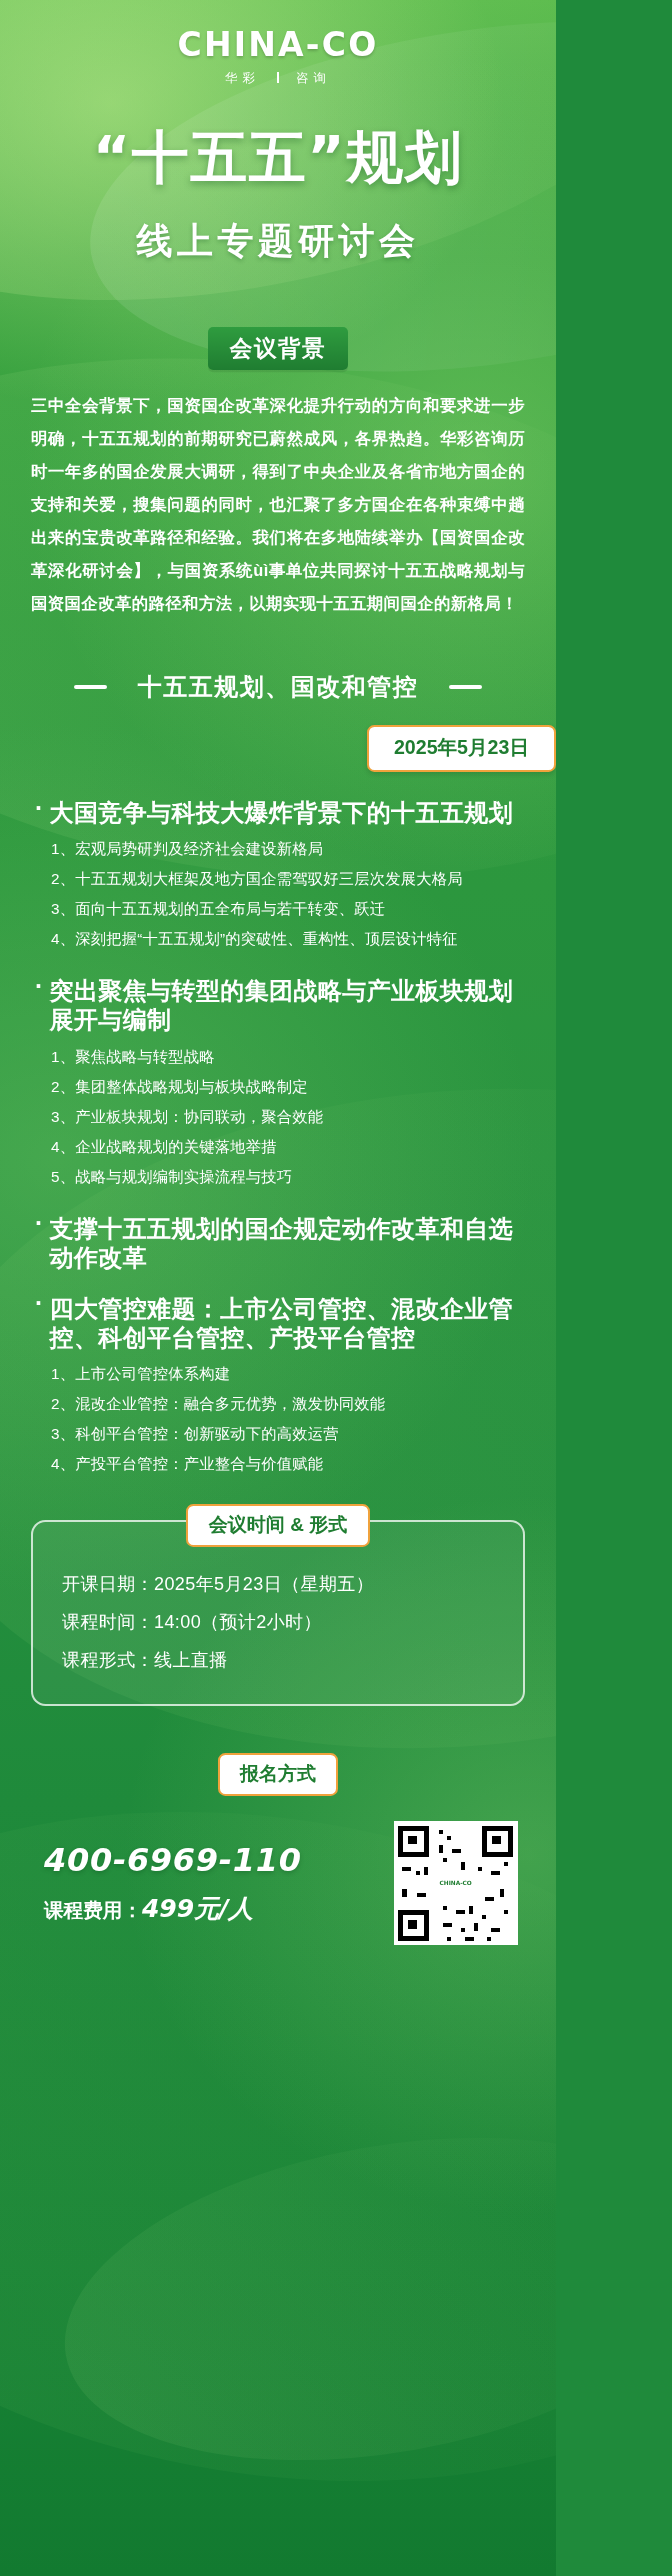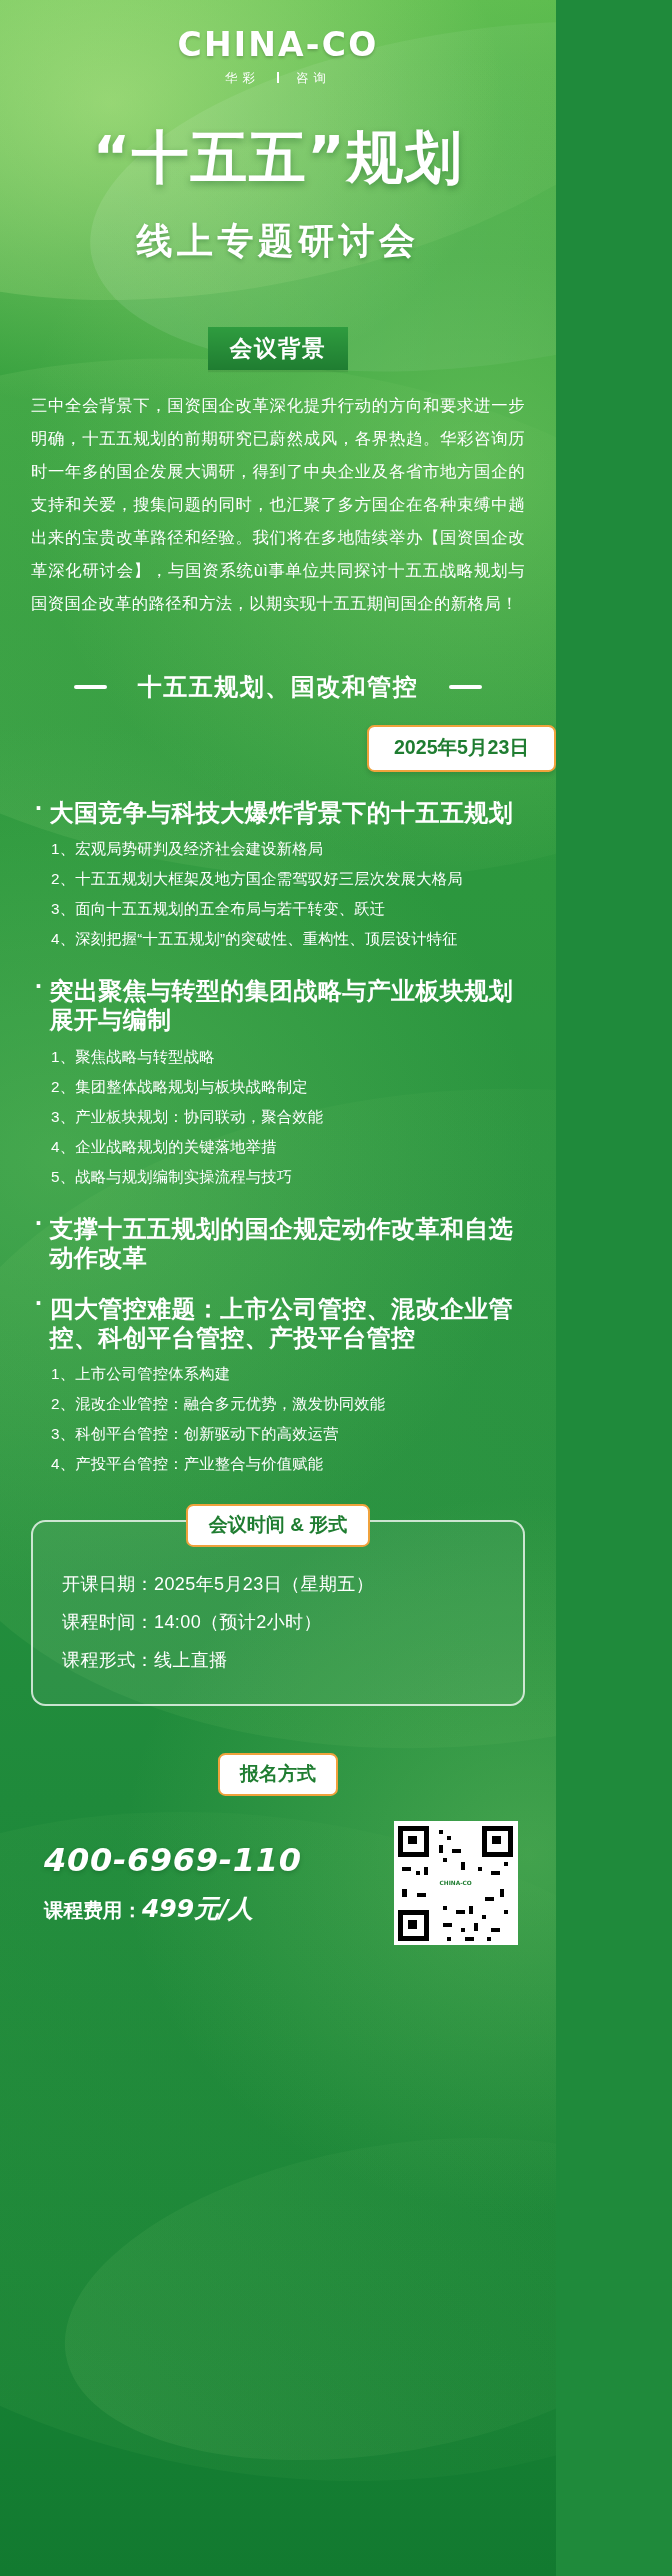--- a/index.html
+++ b/index.html
@@ -96,34 +96,35 @@
   .sec-title {
     text-align: center;
     margin-top: 54px;
   }
   .sec-title .pill {
     display: inline-block;
     font-size: 22.6px;
     font-weight: bold;
     color: #ffffff;
     padding: 5.1px 22px 6.5px;
-    border-radius: 0;
+    border-radius: 5px;
     background: linear-gradient(180deg, #2f9c3f, #1f7d31);
     box-shadow: 0 2.2px 0 rgba(0,0,0,.08);
     letter-spacing: 1.5px;
   }
 
   
   .bg-para {
     margin: 19px 31px 0;
     font-size: 16.4px;
     line-height: 33px;
     color: #ffffff;
     text-align: justify;
     letter-spacing: 0.4px;
+    font-weight: bold;
   }
 
   
   .dash-head {
     margin-top: 51px;
     display: flex;
     align-items: center;
     justify-content: center;
     gap: 31px;
   }

